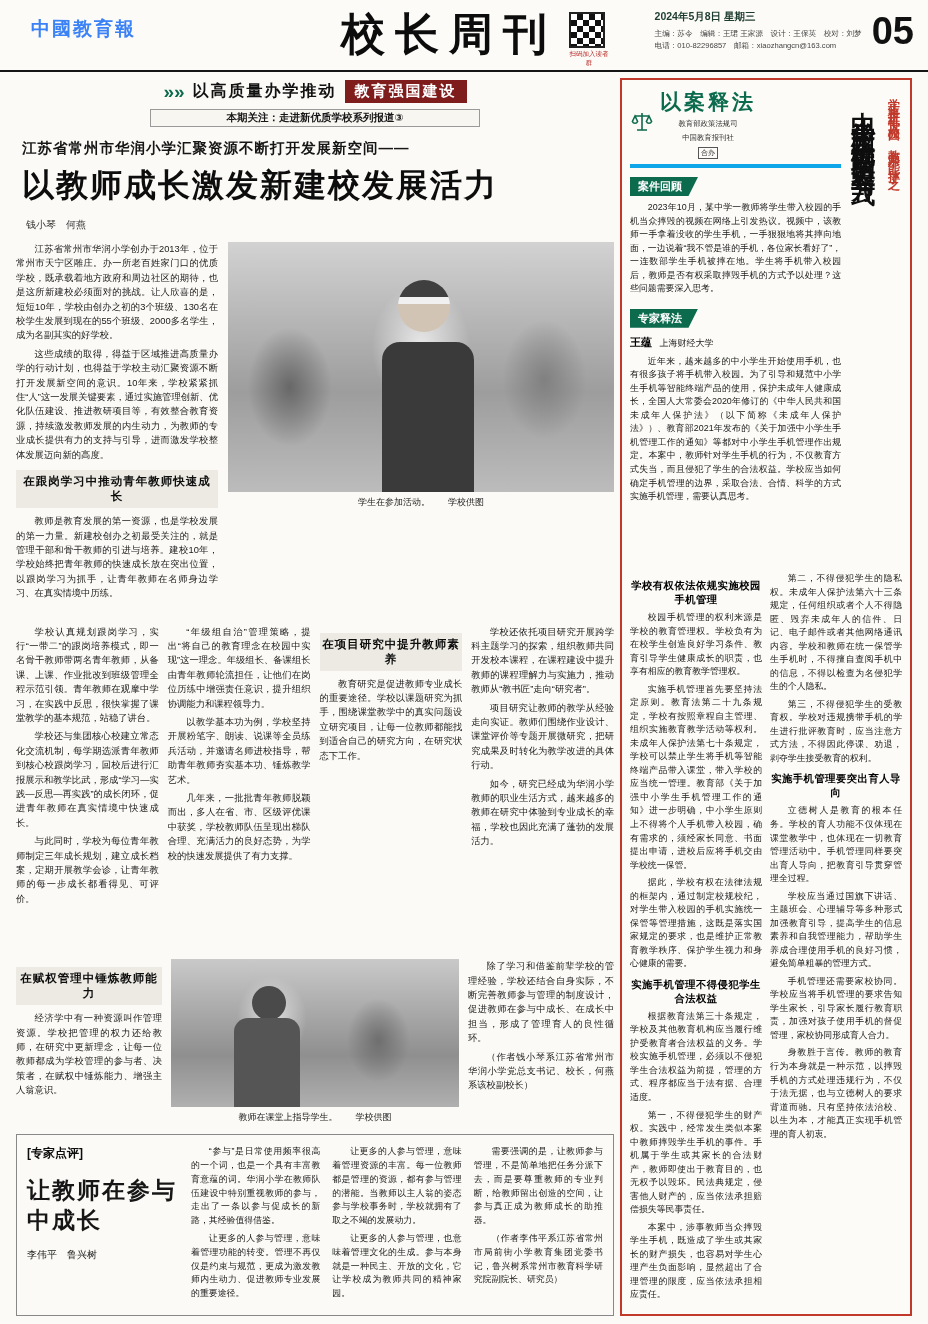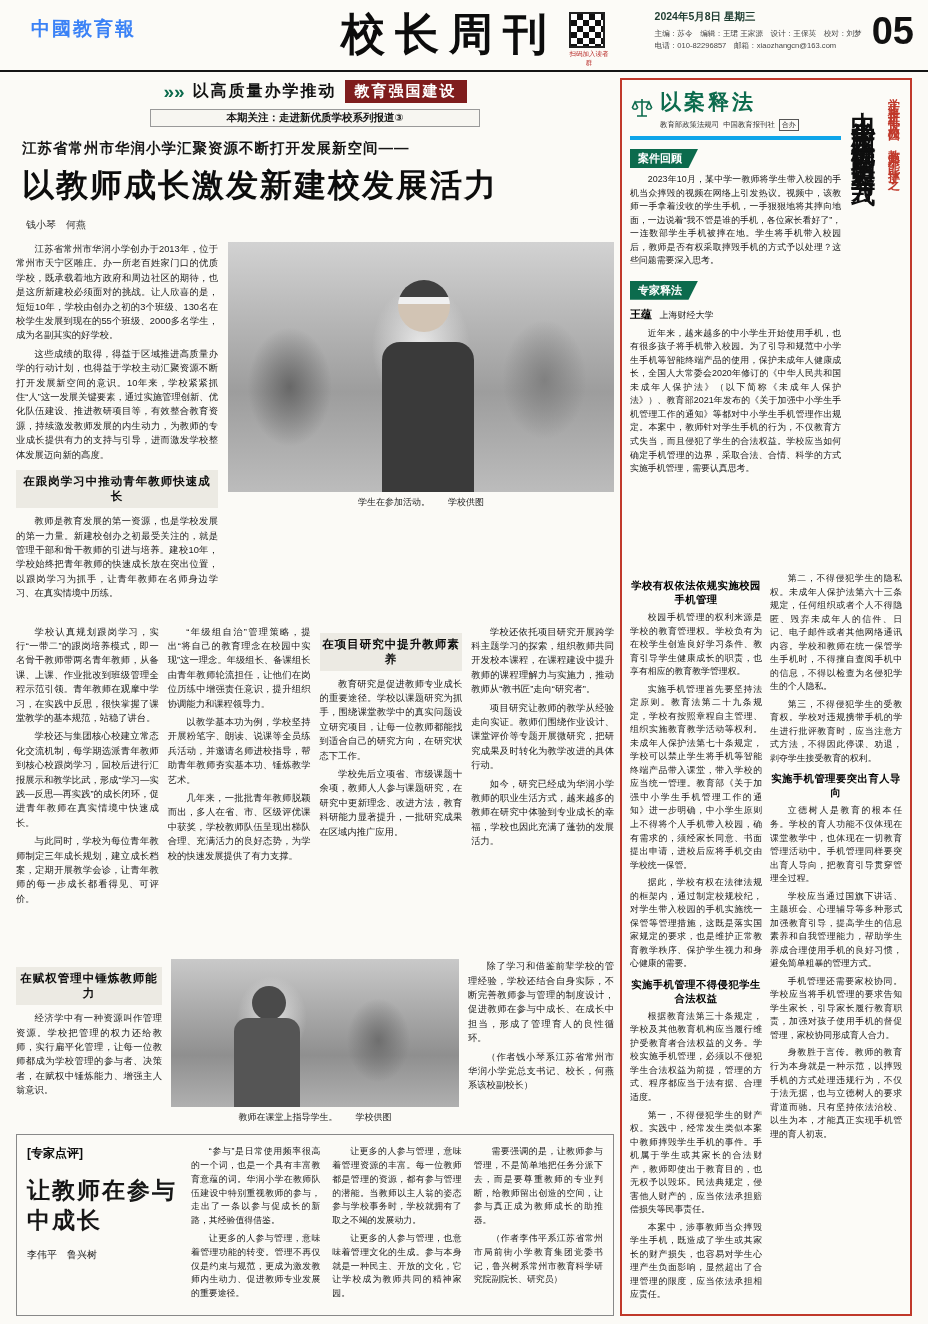--- a/index.html
+++ b/index.html
@@ -76,21 +76,21 @@
   .expert-box .col{flex:1;min-width:0;}
   .expert-box .p{font-size:8.9px;}
 
   
   .law-box{position:absolute;left:620px;top:78px;width:292px;height:1238px;border:2px solid #c0392b;
     background:#fcfbf7;padding:8px;display:flex;flex-direction:column;}
   .law-top{display:flex;gap:7px;}
   .law-content{flex:1;min-width:0;}
   .law-logo{display:flex;align-items:center;gap:6px;border-bottom:4px solid #0ea5e9;padding-bottom:5px;}
   .law-title{font-size:21px;font-weight:900;color:#0c6b4d;letter-spacing:3px;}
-  .law-subs{font-size:7.4px;color:#333;display:flex;align-items:center;gap:4px;margin-top:3px;}
+  .law-subs{font-size:7.4px;color:#333;display:flex;align-items:center;gap:4px;margin-top:3px;flex-direction:column;}
   .joint{border:1px solid #555;padding:0 2px;font-size:7px;}
   .tag{display:inline-block;background:#0c6b4d;color:#fff;font-size:11px;font-weight:700;
     padding:2px 16px 2px 8px;margin:9px 0 5px;clip-path:polygon(0 0,100% 0,86% 100%,0 100%);}
   .expert-name{font-size:9px;margin:2px 0 5px;color:#222;}
   .expert-name b{font-size:11px;margin-right:5px;color:#000;}
   .law-box .p{font-size:8.9px;line-height:1.52;}
   .v-headline{writing-mode:vertical-rl;text-orientation:upright;font-size:24px;font-weight:900;
     letter-spacing:5px;height:474px;color:#0e0e0e;flex:none;margin-top:4px;line-height:1.25;}
   .v-slogan{writing-mode:vertical-rl;text-orientation:upright;font-size:12px;font-weight:800;
     color:#c0392b;letter-spacing:4px;height:380px;flex:none;line-height:1.4;}
@@ -160,35 +160,34 @@
         </div>
       <div class="col">
           <p class="p">“年级组自治”管理策略，提出“将自己的教育理念在校园中实现”这一理念。年级组长、备课组长由青年教师轮流担任，让他们在岗位历练中增强责任意识，提升组织协调能力和课程领导力。</p>
           <p class="p">以教学基本功为例，学校坚持开展粉笔字、朗读、说课等全员练兵活动，并邀请名师进校指导，帮助青年教师夯实基本功、锤炼教学艺术。</p>
           <p class="p">几年来，一批批青年教师脱颖而出，多人在省、市、区级评优课中获奖，学校教师队伍呈现出梯队合理、充满活力的良好态势，为学校的快速发展提供了有力支撑。</p>
         </div>
       <div class="col">
         <h3 class="subhead">在项目研究中提升教师素养</h3>
         <div>
             <p class="p">教育研究是促进教师专业成长的重要途径。学校以课题研究为抓手，围绕课堂教学中的真实问题设立研究项目，让每一位教师都能找到适合自己的研究方向，在研究状态下工作。</p>
-            <p class="p">学校先后立项省、市级课题十余项，教师人人参与课题研究，在研究中更新理念、改进方法，教育科研能力显著提升，一批研究成果在区域内推广应用。</p>
           </div>
       </div>
       <div class="col">
           <p class="p">学校还依托项目研究开展跨学科主题学习的探索，组织教师共同开发校本课程，在课程建设中提升教师的课程理解力与实施力，推动教师从“教书匠”走向“研究者”。</p>
           <p class="p">项目研究让教师的教学从经验走向实证。教师们围绕作业设计、课堂评价等专题开展微研究，把研究成果及时转化为教学改进的具体行动。</p>
           <p class="p">如今，研究已经成为华润小学教师的职业生活方式，越来越多的教师在研究中体验到专业成长的幸福，学校也因此充满了蓬勃的发展活力。</p>
         </div>
     </div>
 
     <div class="row3">
       <div class="col">
         <h3 class="subhead">在赋权管理中锤炼教师能力</h3>
         <div>
-            <p class="p">经济学中有一种资源叫作管理资源。学校把管理的权力还给教师，实行扁平化管理，让每一位教师都成为学校管理的参与者、决策者，在赋权中锤炼能力、增强主人翁意识。</p>
+            <p class="p">经济学中有一种资源叫作管理资源。学校把管理的权力还给教师，在研究中更新理念，让每一位教师都成为学校管理的参与者、决策者，在赋权中锤炼能力、增强主人翁意识。</p>
           </div>
       </div>
       <figure class="photo2-wrap">
         <div class="photo photo2"></div>
         <figcaption class="caption">
           <span>教师在课堂上指导学生。</span>
           <span class="credit">学校供图</span>
         </figcaption>
       </figure>
       <div class="col">

